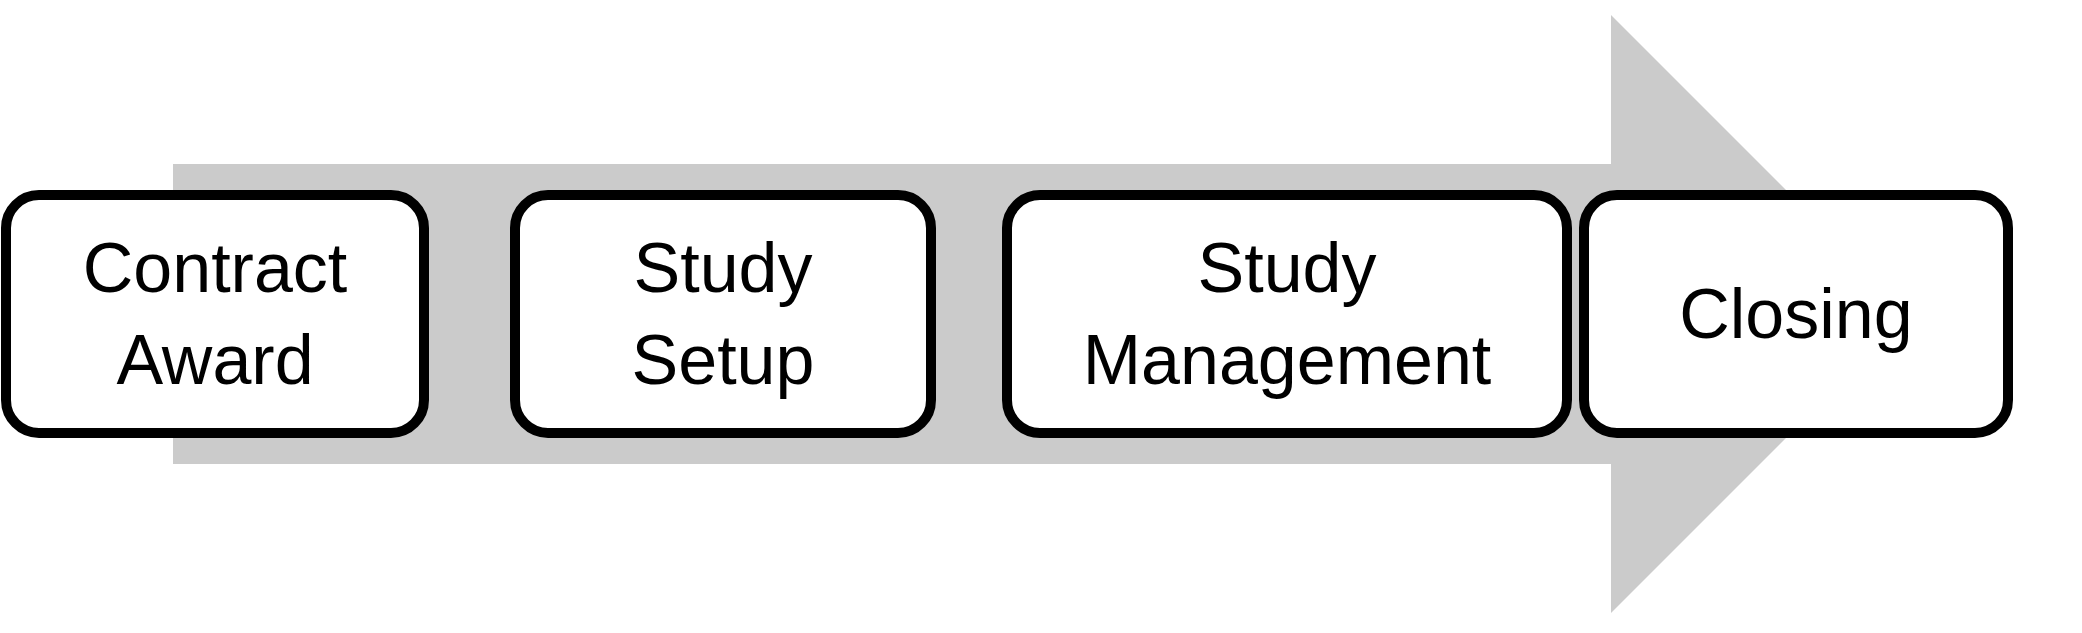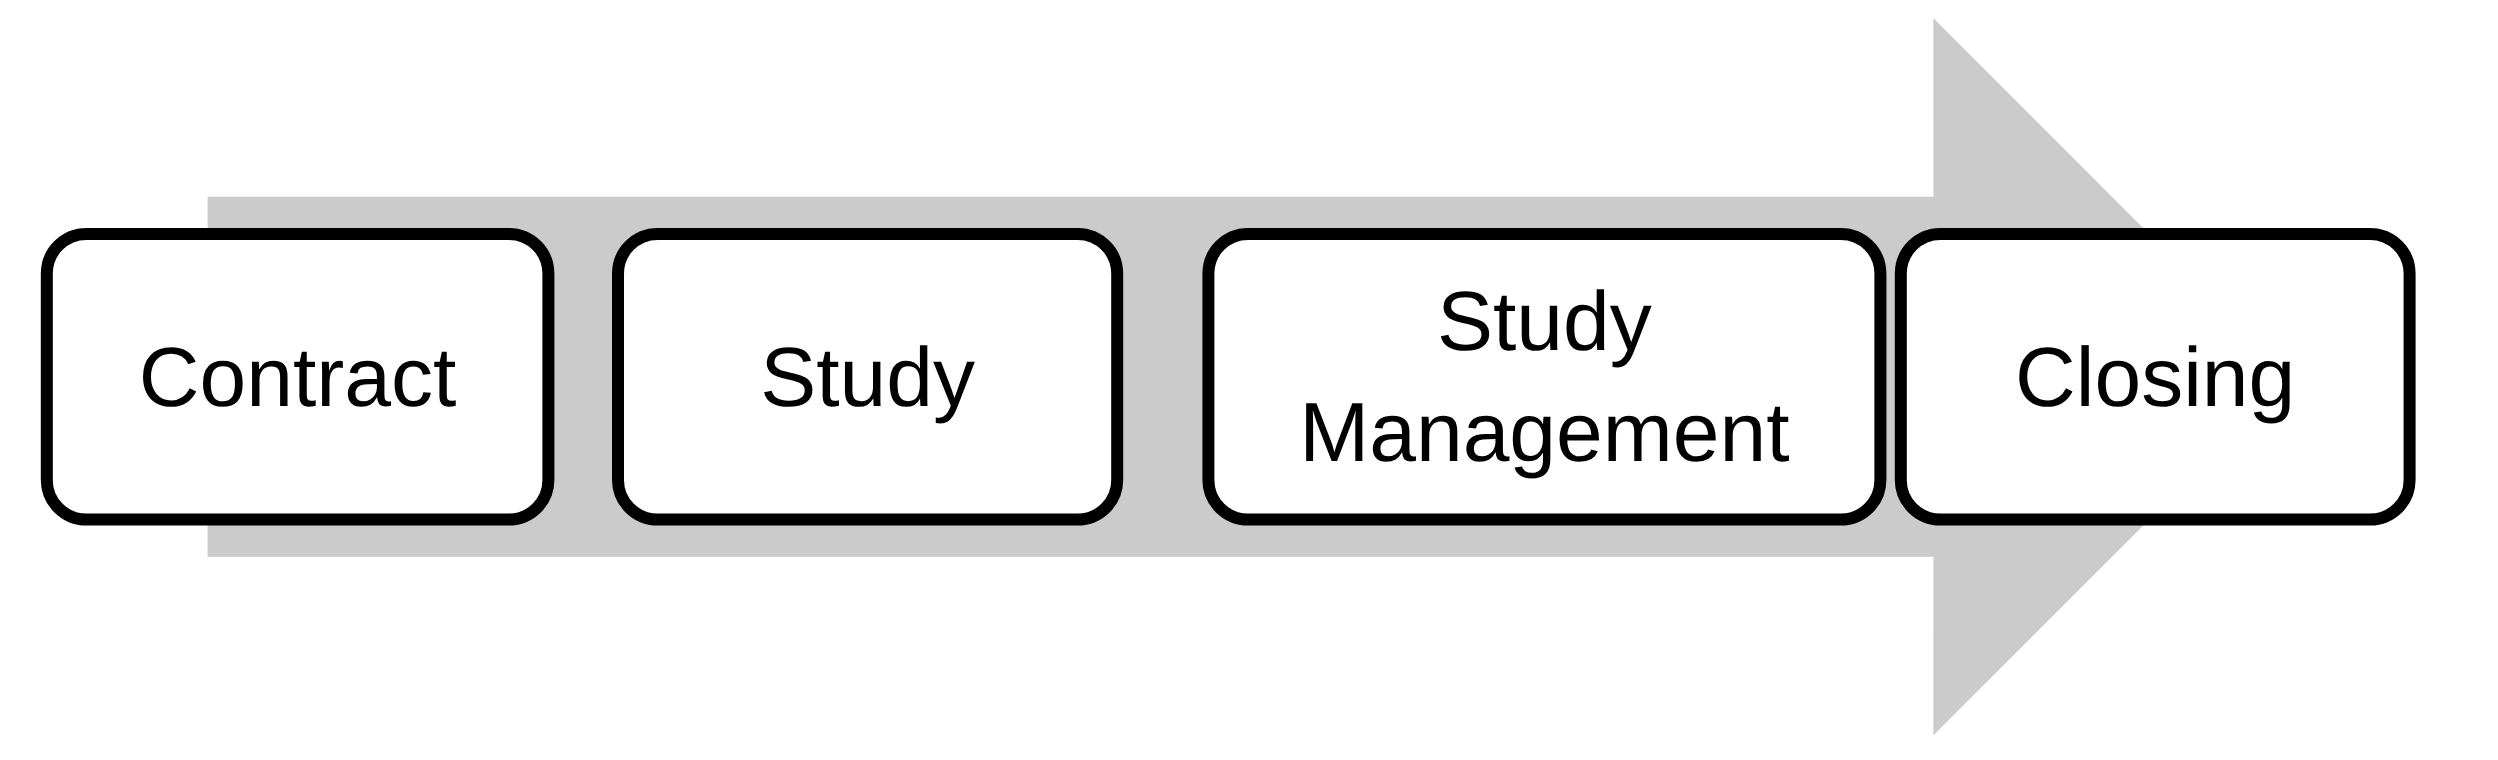--- a/index.html
+++ b/index.html
@@ -41,43 +41,45 @@
     display: flex;
     flex-direction: column;
     align-items: center;
     justify-content: center;
     text-align: center;
     font-size: 70px;
     line-height: 92px;
     color: #000000;
     white-space: nowrap;
   }
-  .b1 { left: 34px;   width: 428px; }
+  .b1 { left: 1px;   width: 428px; }
   .b2 { left: 510px;  width: 426px; }
   .b3 { left: 1002px; width: 570px; }
   .b4 { left: 1579px; width: 434px; }
   .line { display: block; }
 </style>
 </head>
 <body>
 
 <div class="canvas">
 
   <div class="arrow-band" style="background-color: rgb(203, 203, 203);"></div>
 
   <svg class="arrow-head" viewBox="0 0 299 598" preserveAspectRatio="none">
     <polygon points="0,0 299,299 0,598" fill="#CBCBCB"></polygon>
   </svg>
 
   <div class="step-box b1" style="border-color: rgb(0, 0, 0);">
     <span class="line">Contract</span>
+      <span class="line">Award</span>
   </div>
 
   <div class="step-box b2" style="border-color: rgb(0, 0, 0);">
     <span class="line">Study</span>
+      <span class="line">Setup</span>
   </div>
 
   <div class="step-box b3" style="border-color: rgb(0, 0, 0);">
     <span class="line">Study</span>
       <span class="line">Management</span>
   </div>
 
   <div class="step-box b4" style="border-color: rgb(0, 0, 0);">
     <span class="line">Closing</span>
       <span class="line"></span>

